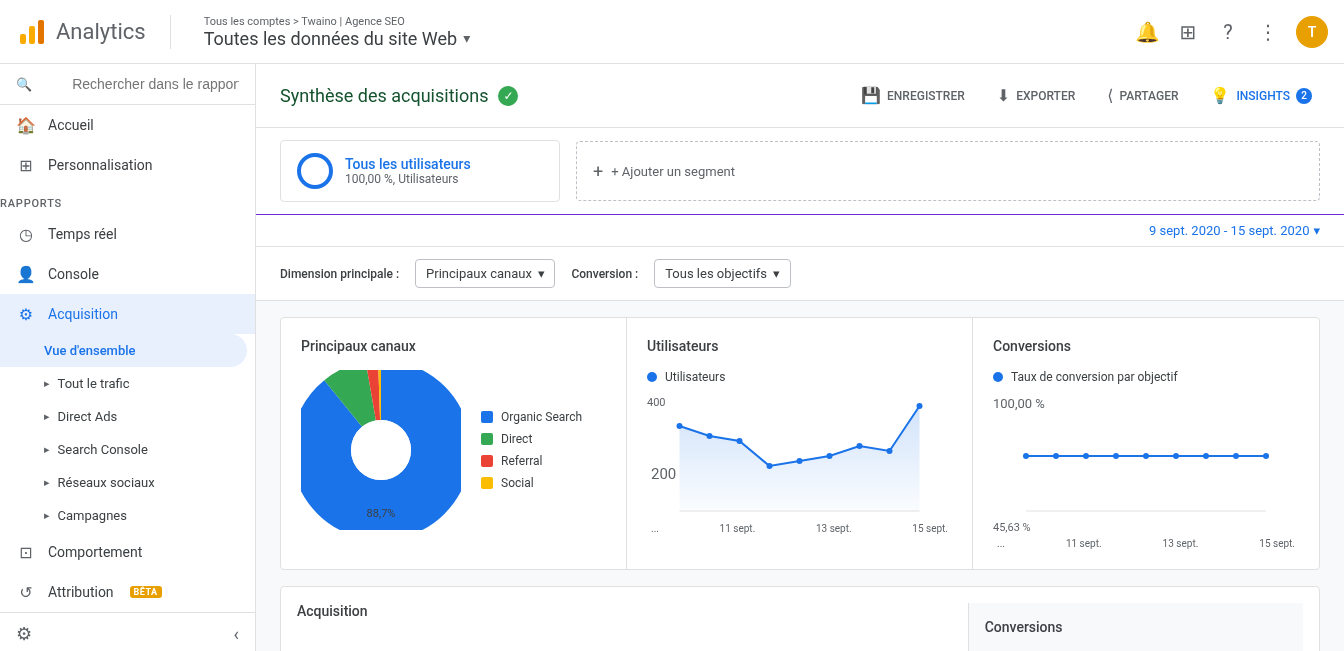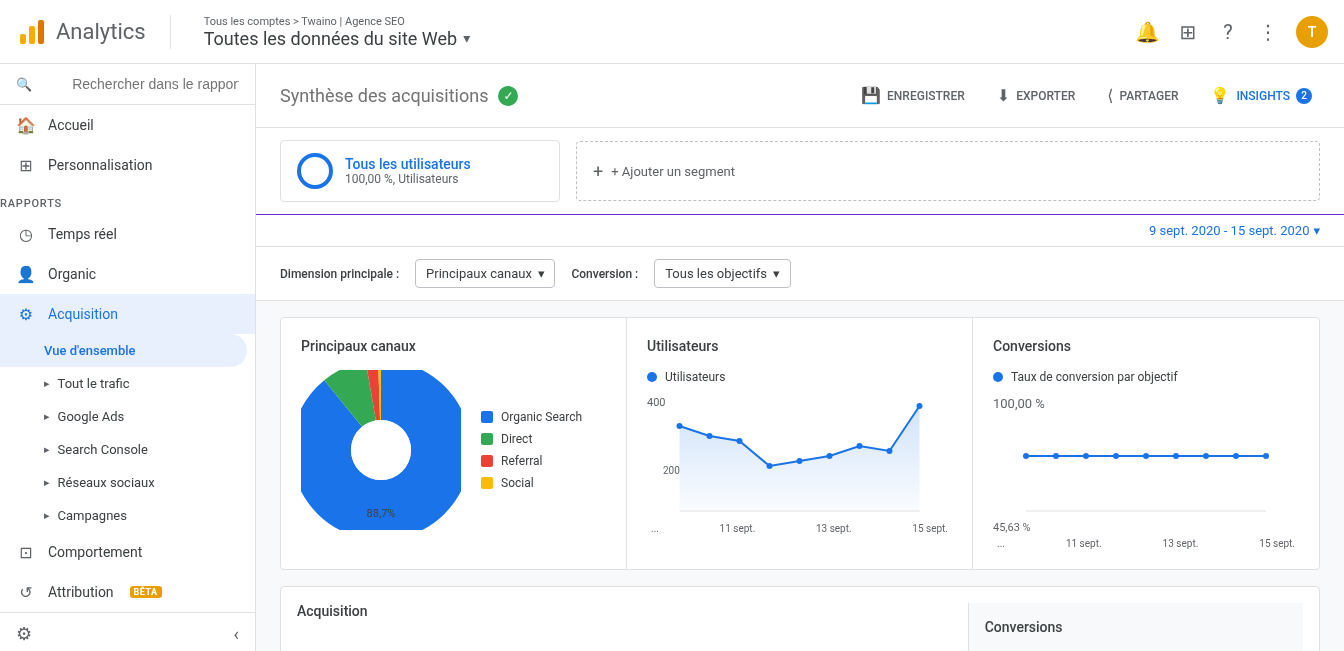--- a/index.html
+++ b/index.html
@@ -41,21 +41,21 @@
     .nav-collapse-icon { font-size: 11px; color: #5f6368; }
     .badge { font-size: 9px; background: #e8a000; color: #fff; padding: 1px 4px; border-radius: 3px; font-weight: 700; letter-spacing: 0.5px; margin-left: 4px; }
     .sidebar-bottom { display: flex; align-items: center; padding: 10px 16px; gap: 16px; border-top: 1px solid #e0e0e0; }
     .gear-icon { font-size: 18px; color: #5f6368; cursor: pointer; }
     .collapse-icon { font-size: 18px; color: #5f6368; cursor: pointer; margin-left: auto; }
 
     
     .main-content { flex: 1; overflow-y: auto; background: #f8f9fa; }
     .content-header { background: #fff; padding: 16px 24px; display: flex; align-items: center; justify-content: space-between; border-bottom: 1px solid #e0e0e0; }
     .page-title-area { display: flex; align-items: center; gap: 10px; }
-    .page-title { font-size: 18px; font-weight: 400; color: #737373; }
+    .page-title { font-size: 18px; font-weight: 400; color: #14532d; }
     .verified-badge { width: 20px; height: 20px; background: #34a853; border-radius: 50%; display: inline-flex; align-items: center; justify-content: center; color: #fff; font-size: 12px; }
     .header-btns { display: flex; align-items: center; gap: 16px; }
     .header-btn { display: flex; align-items: center; gap: 6px; font-size: 12px; font-weight: 500; color: #5f6368; cursor: pointer; padding: 6px 8px; border-radius: 4px; }
     .header-btn-icon { font-size: 16px; }
     .segment-card { border: 1px solid #e0e0e0; border-radius: 4px; padding: 12px 16px; display: flex; align-items: center; gap: 12px; min-width: 280px; }
     .segment-circle { width: 36px; height: 36px; border-radius: 50%; border: 4px solid #1a73e8; display: flex; align-items: center; justify-content: center; }
     .segment-label { font-size: 14px; color: #1a73e8; font-weight: 500; }
     .segment-sub { font-size: 12px; color: #5f6368; }
     .add-segment { border: 1px dashed #bdc1c6; border-radius: 4px; padding: 12px 16px; display: flex; align-items: center; gap: 8px; color: #5f6368; cursor: pointer; flex: 1; min-height: 60px; }
     .add-segment-icon { font-size: 18px; }
@@ -134,37 +134,37 @@
     </div>
 
     <div class="section-label">RAPPORTS</div>
 
     <div class="nav-item">
       <span class="nav-icon">◷</span>
       <span>Temps réel</span>
     </div>
     <div class="nav-item">
       <span class="nav-icon">👤</span>
-      <span>Organic</span>
+      <span>Console</span>
     </div>
     <div class="nav-item active">
       <span class="nav-icon">⚙</span>
       <span>Acquisition</span>
     </div>
 
     <div class="sub-nav-item active-sub">
       <span>Vue d'ensemble</span>
     </div>
     <div class="sub-nav-item">
       <span class="nav-collapse-icon">▸</span>
       <span>Tout le trafic</span>
     </div>
     <div class="sub-nav-item">
       <span class="nav-collapse-icon">▸</span>
-      <span>Google Ads</span>
+      <span>Direct Ads</span>
     </div>
     <div class="sub-nav-item">
       <span class="nav-collapse-icon">▸</span>
       <span>Search Console</span>
     </div>
     <div class="sub-nav-item">
       <span class="nav-collapse-icon">▸</span>
       <span>Réseaux sociaux</span>
     </div>
     <div class="sub-nav-item">
@@ -289,21 +289,21 @@
       </div>
 
       <div class="chart-section">
         <div class="chart-title">Utilisateurs</div>
         <div class="chart-legend">
           <div class="chart-legend-dot"></div>
           <span>Utilisateurs</span>
         </div>
         <div style="position:relative;">
           <div style="font-size:11px;color:#5f6368;position:absolute;top:0;left:0;">400</div>
-          <div style="font-size:10px;color:#5f6368;position:absolute;top:50%;left:16px;">200</div>
+          <div style="font-size:15px;color:#5f6368;position:absolute;top:50%;left:4px;">200</div>
           <svg viewBox="0 0 280 120" width="100%" height="120">
             <defs>
               <linearGradient id="userGrad" x1="0" y1="0" x2="0" y2="1">
                 <stop offset="0%" stop-color="#1a73e8" stop-opacity="0.2"></stop>
                 <stop offset="100%" stop-color="#1a73e8" stop-opacity="0.02"></stop>
               </linearGradient>
             </defs>
 
             <path d="M 20,30 L 50,40 L 80,45 L 110,70 L 140,65 L 170,60 L 200,50 L 230,55 L 260,10 L 260,115 L 20,115 Z" fill="url(#userGrad)"></path>
 

